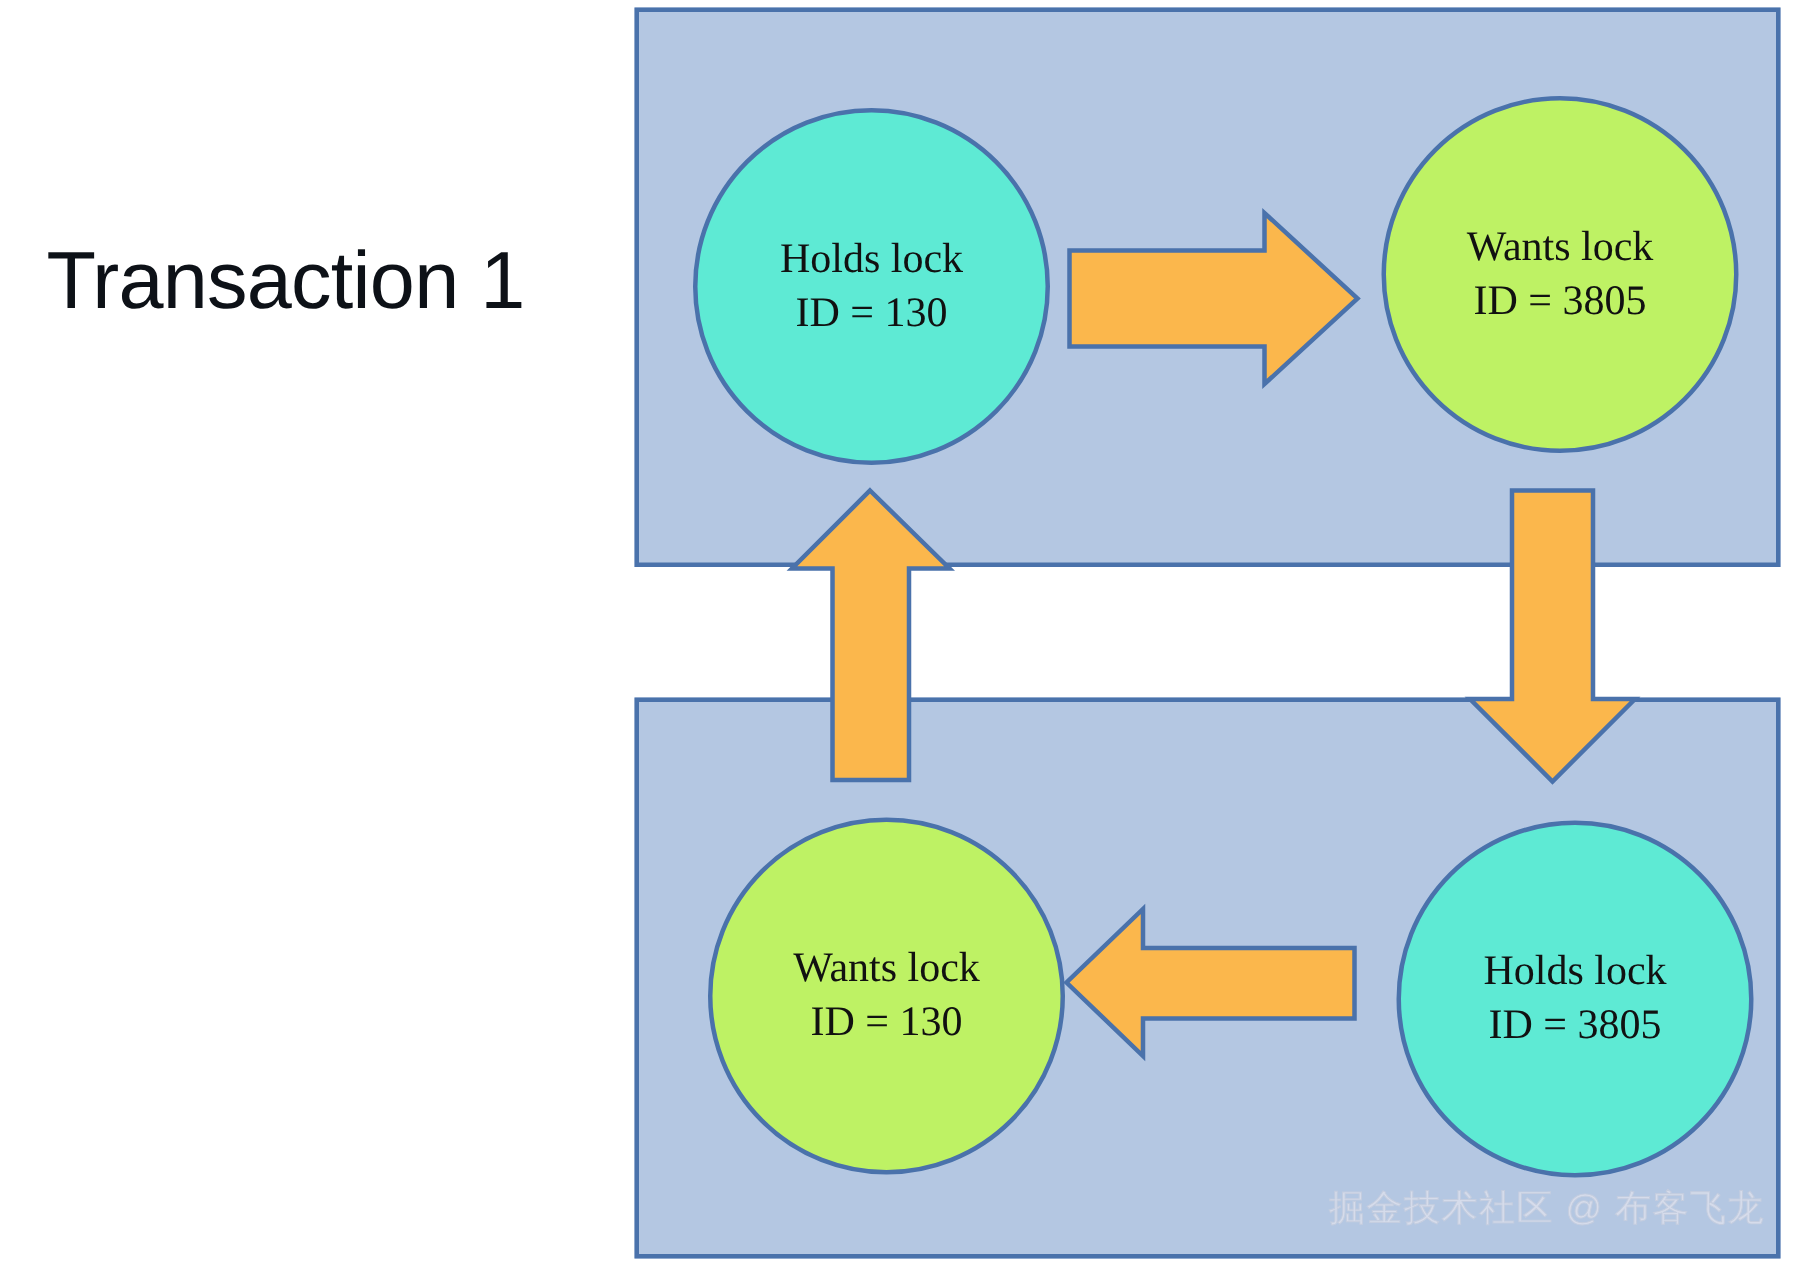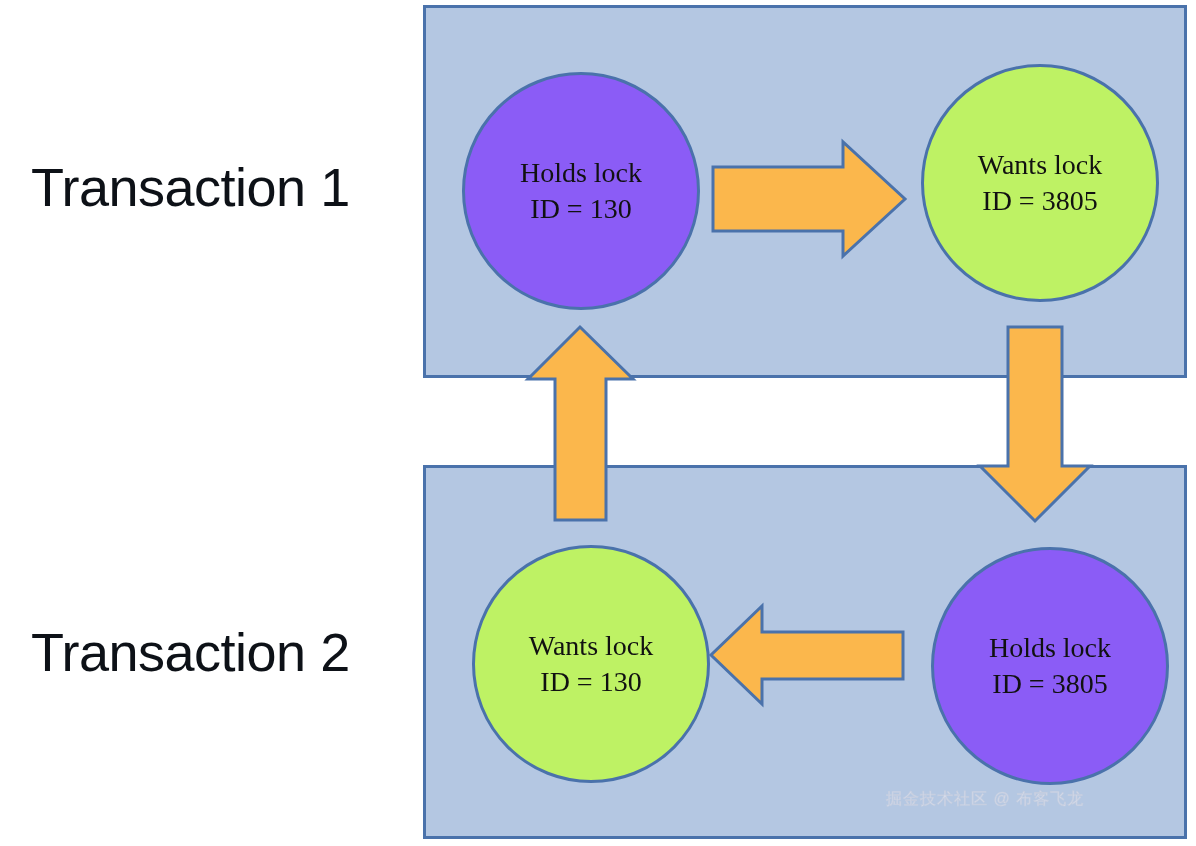--- a/index.html
+++ b/index.html
@@ -51,21 +51,21 @@
     display: flex;
     flex-direction: column;
     align-items: center;
     justify-content: center;
     font-family: "Liberation Serif", serif;
     font-size: 28px;
     color: #111111;
     line-height: 1.28;
     text-align: center;
   }
-  .lock-node.green { background: #8b5cf6; }
+  .lock-node.green { background: #5eead4; }
   .lock-node.pink  { background: #bef264; }
 
   #node-t1-holds { left: 462px;  top: 72px;  }
   #node-t1-wants { left: 921px;  top: 64px;  }
   #node-t2-wants { left: 472px;  top: 545px; }
   #node-t2-holds { left: 931px;  top: 547px; }
 
   .lock-line { display: block; white-space: nowrap; }
 
   
@@ -82,38 +82,37 @@
     stroke-width: 3;
     stroke-linejoin: miter;
   }
 
   
   #watermark {
     position: absolute;
     left: 886px;
     top: 789px;
     font-family: "Liberation Sans", sans-serif;
-    font-size: 16px;
+    font-size: 24px;
     color: #d6dceb;
     letter-spacing: 1px;
     white-space: nowrap;
     -webkit-text-stroke: 0.6px #c4cddf;
   }
 </style>
 </head>
 <body>
 
 <div id="canvas">
 
   <div class="panel" id="panel-1"></div>
 
   <div class="panel" id="panel-2"></div>
 
   <div class="txn-label" id="txn-label-1">Transaction 1</div>
-  <div class="txn-label" id="txn-label-2">Transaction 2</div>
 
   <svg id="arrow-layer" viewBox="0 0 1196 846" width="1196" height="846">
 
     <polygon class="arrow-shape" points="713,167 843,167 843,142 905,199 843,256 843,231 713,231"></polygon>
 
     <polygon class="arrow-shape" points="1008,327 1062,327 1062,466 1090,466 1035,521 980,466 1008,466"></polygon>
 
     <polygon class="arrow-shape" points="903,632 762,632 762,606 711,655 762,704 762,679 903,679"></polygon>
 
     <polygon class="arrow-shape" points="580,327 633,379 606,379 606,520 555,520 555,379 528,379"></polygon>

